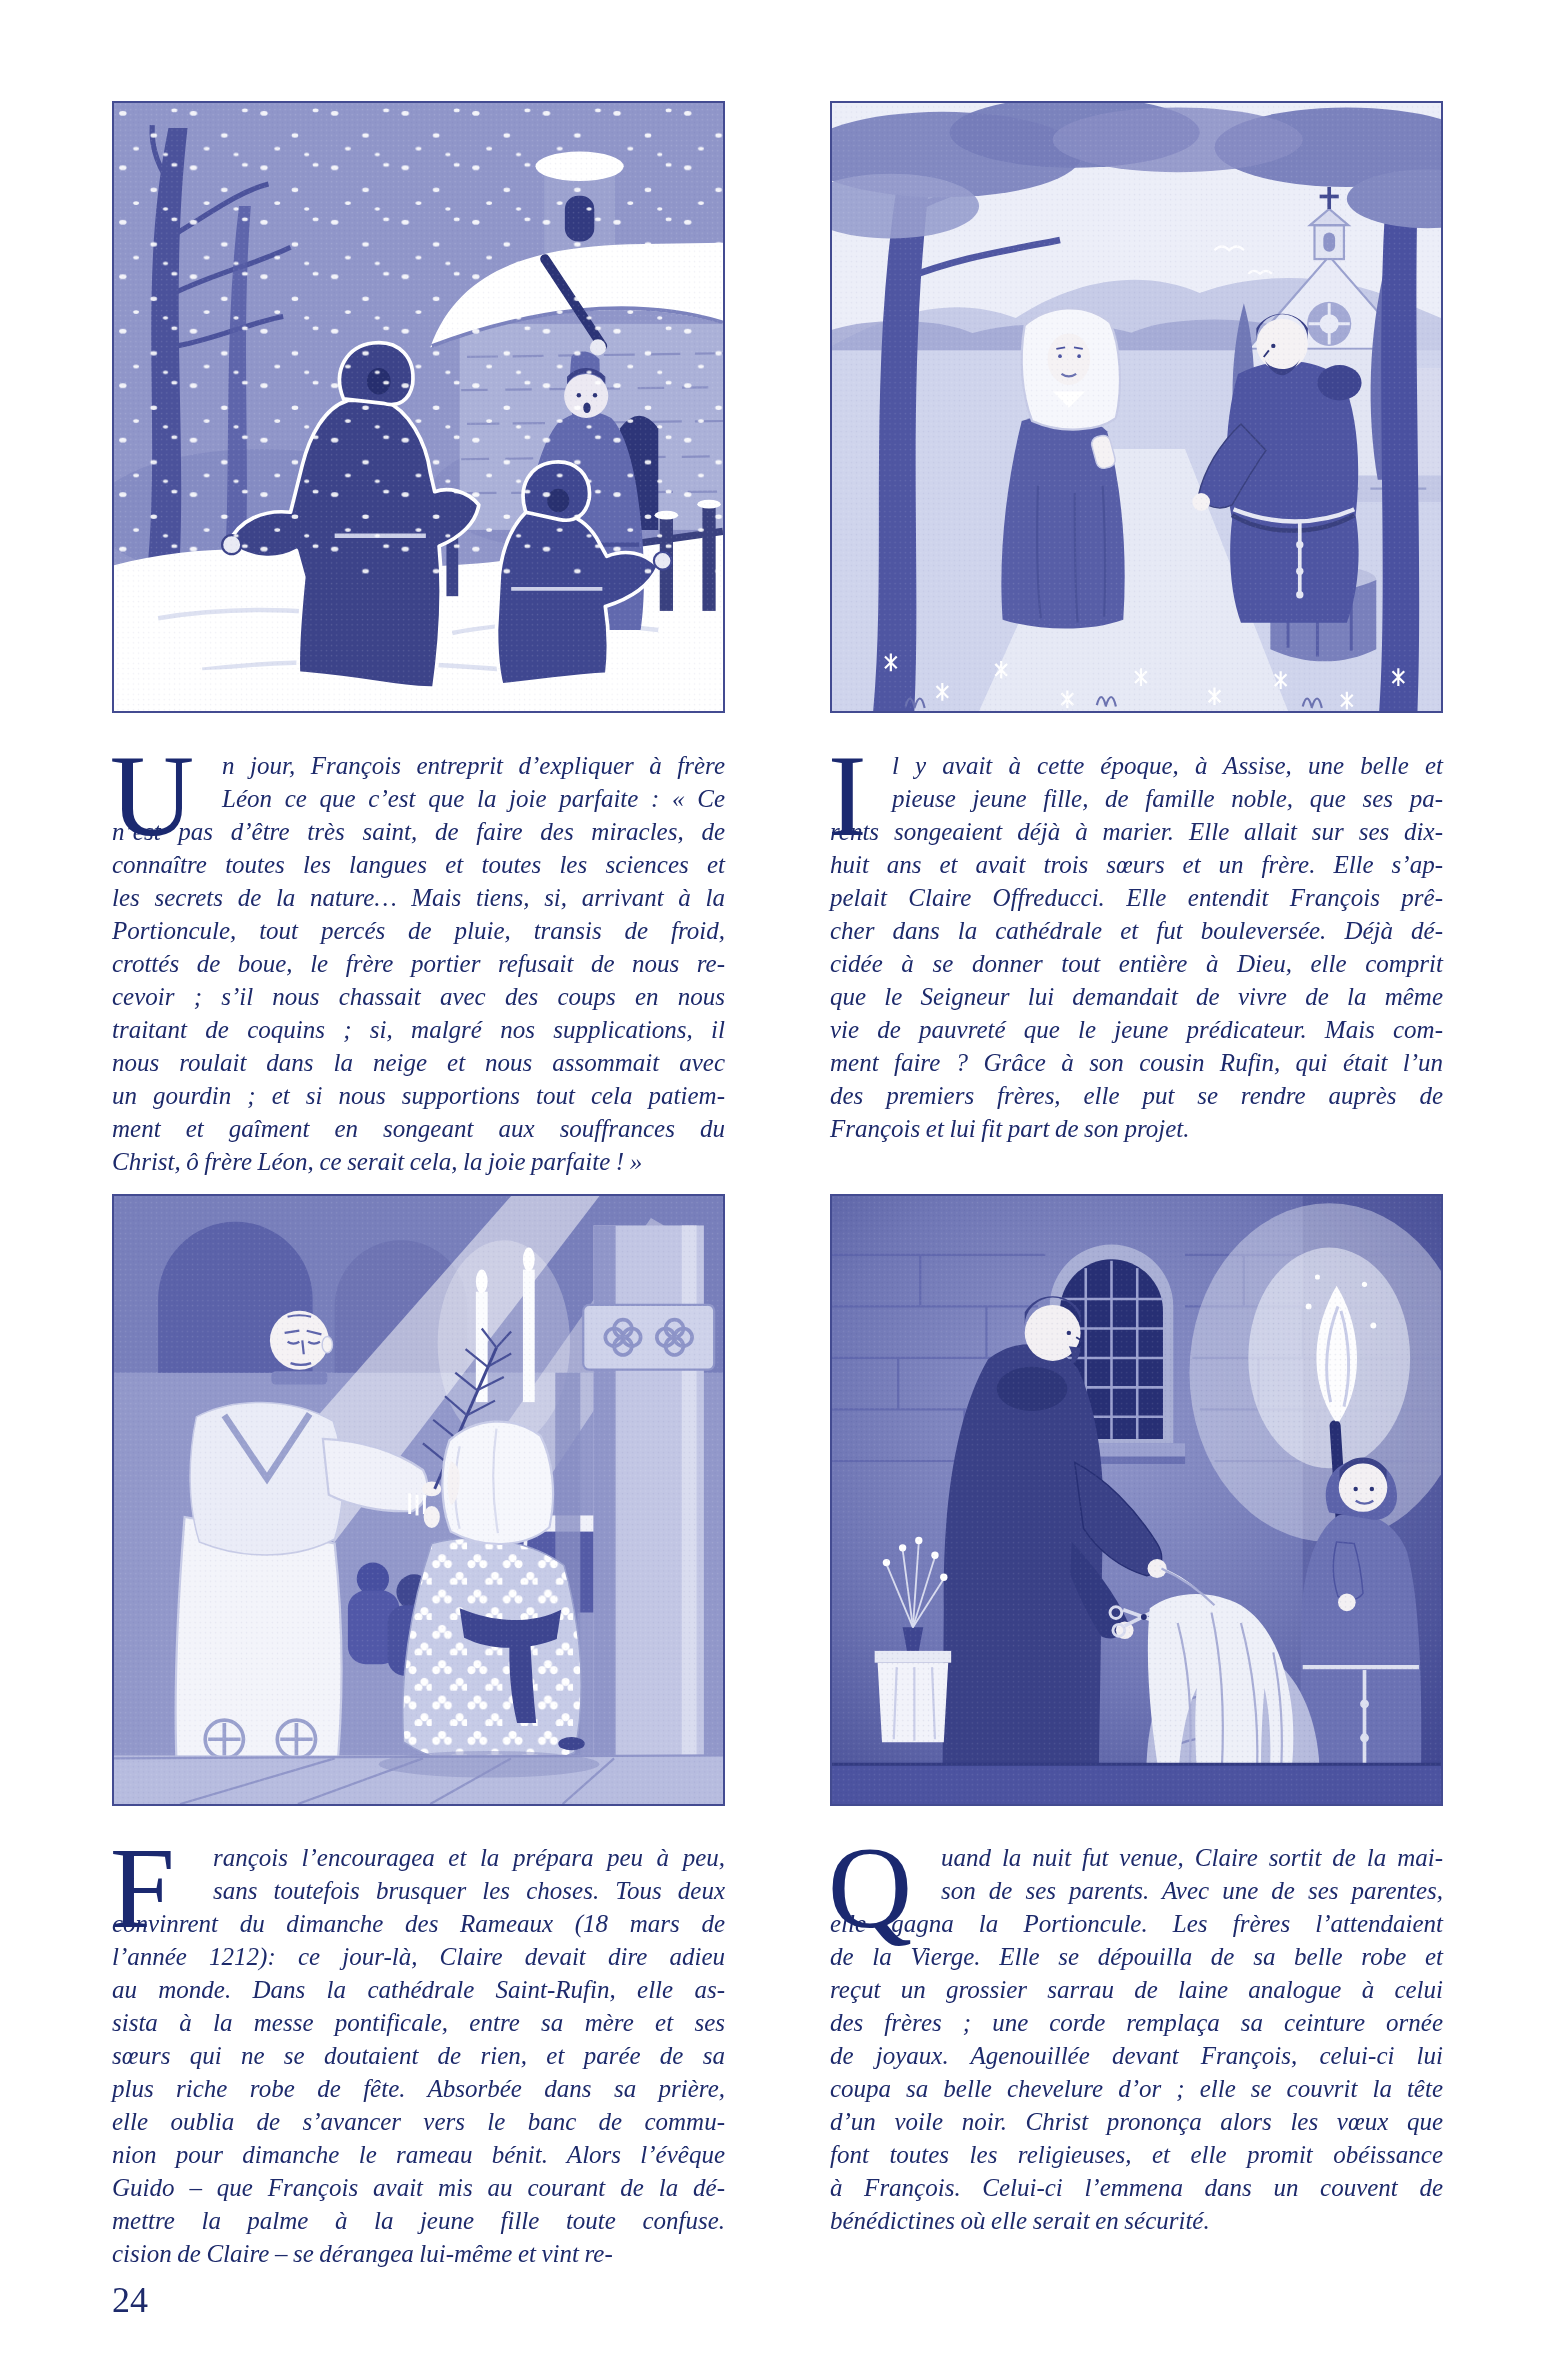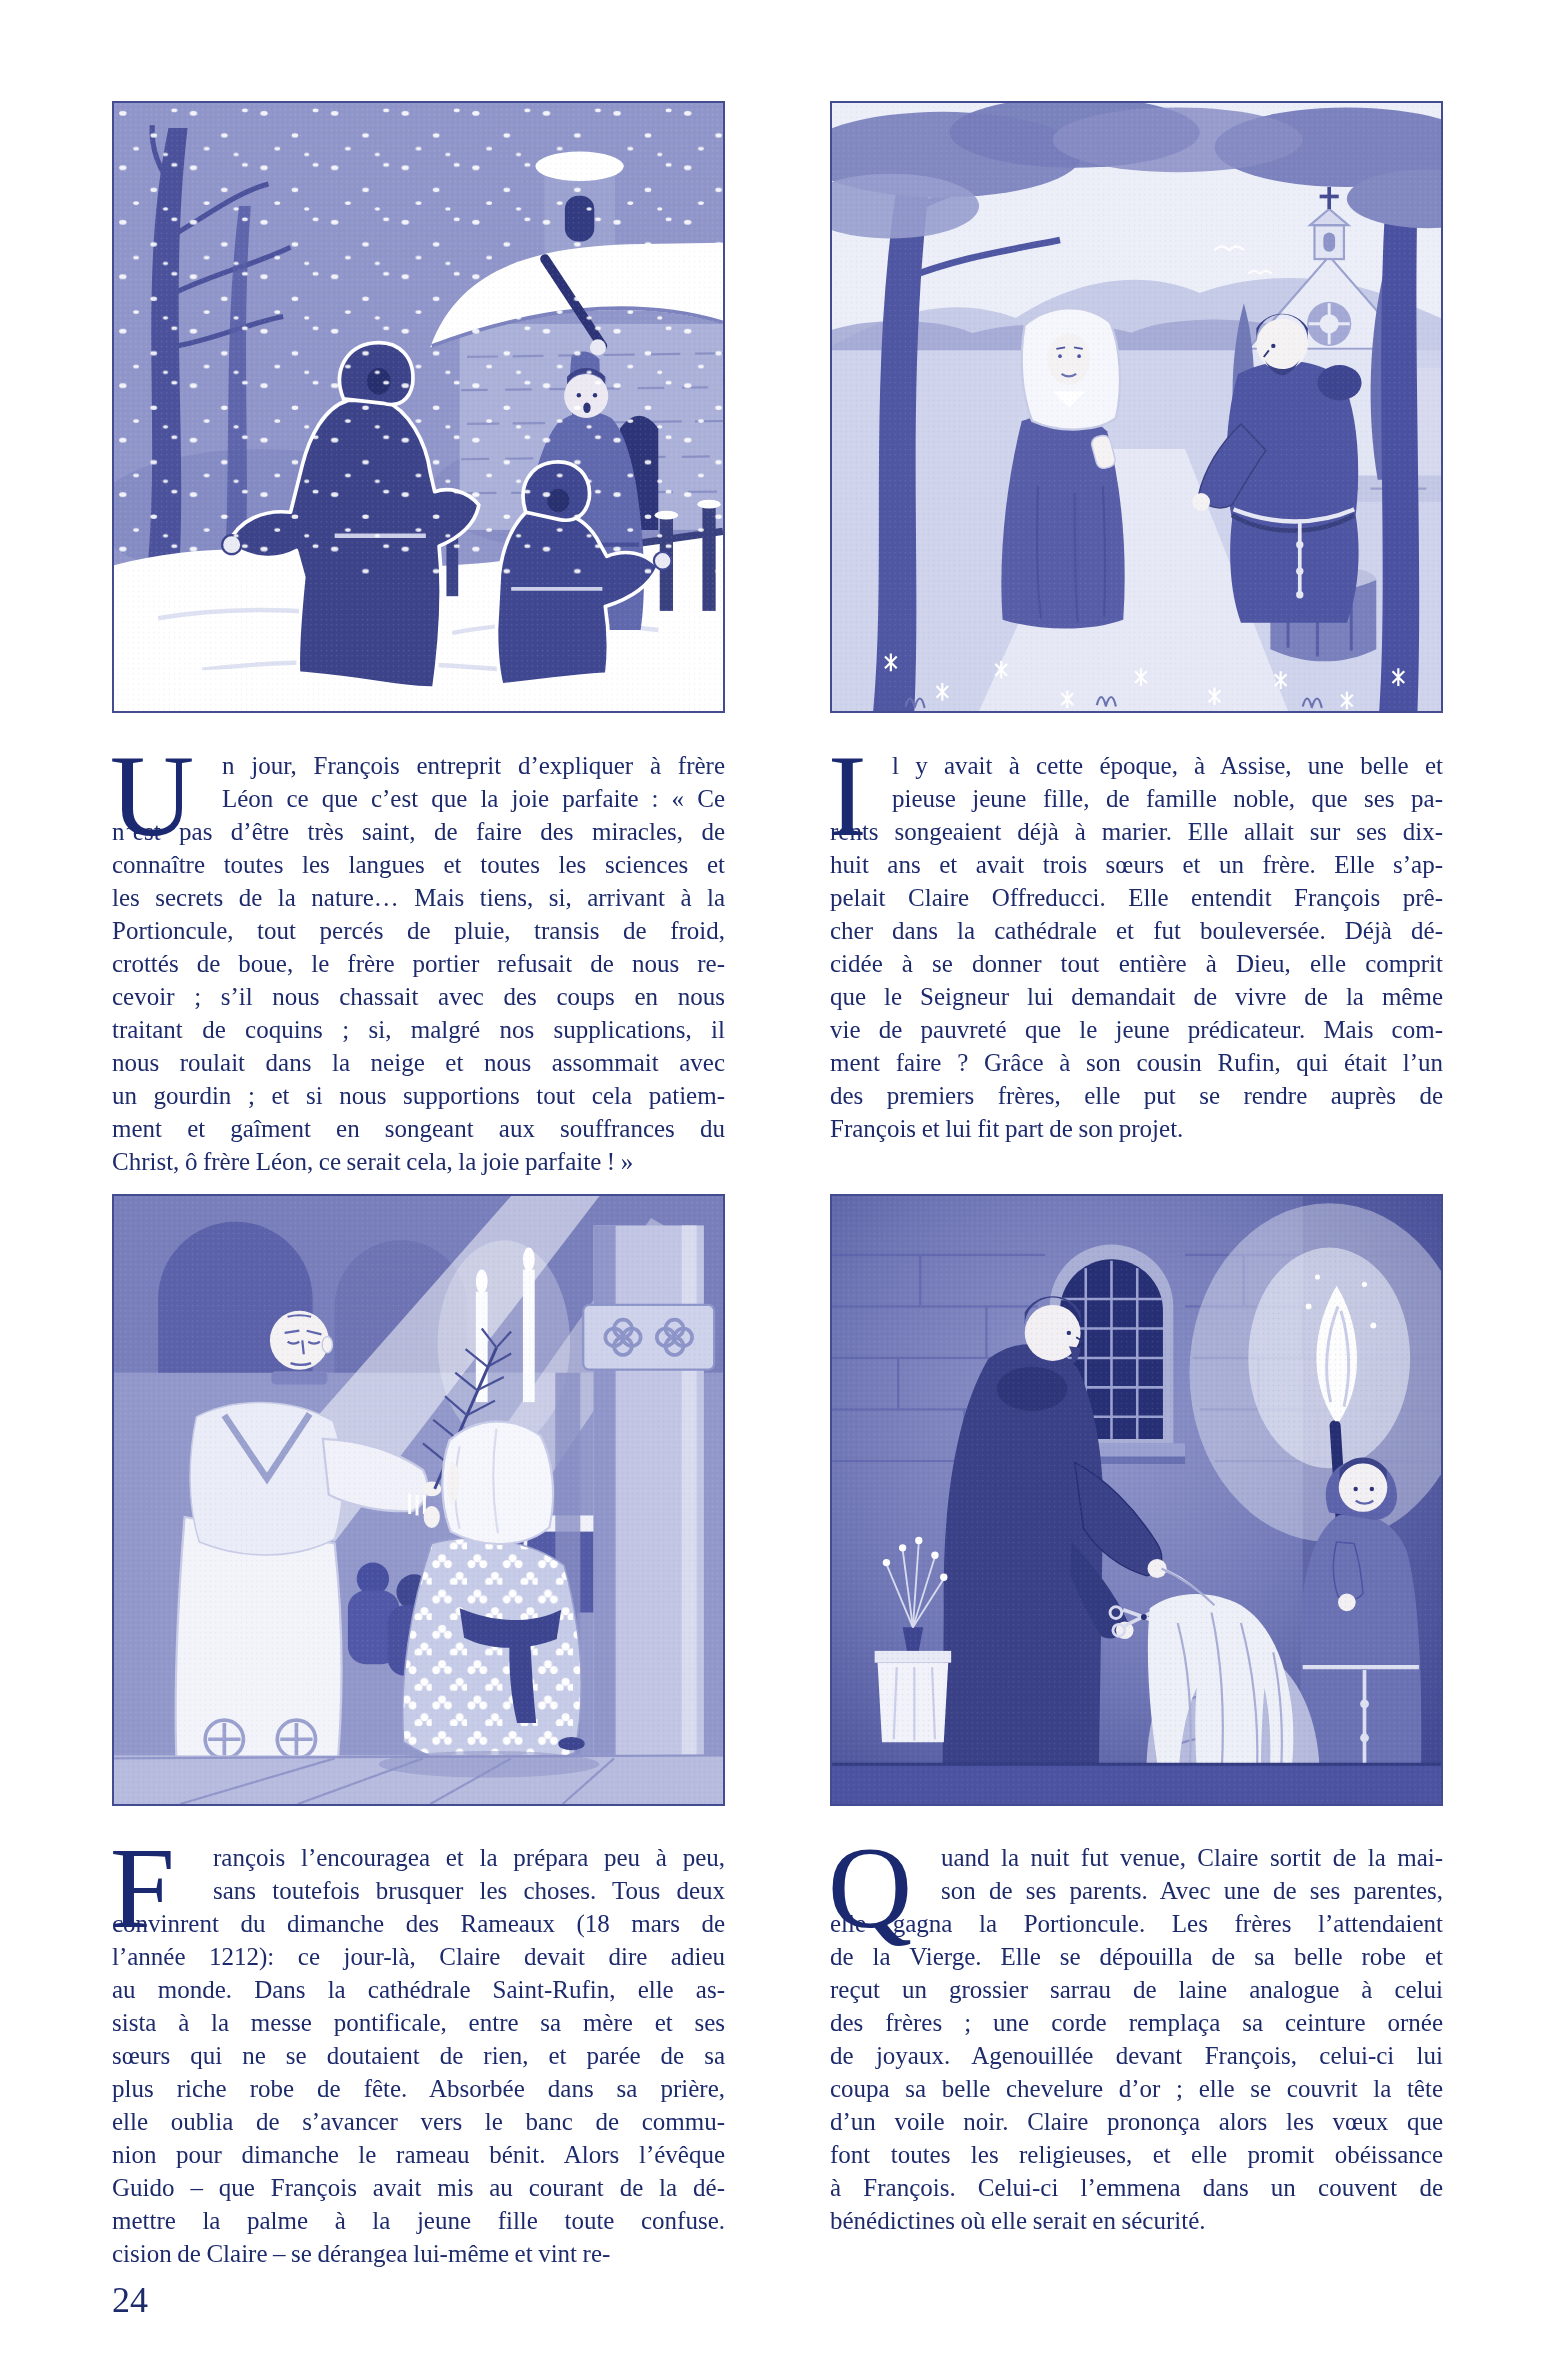--- a/index.html
+++ b/index.html
@@ -1,21 +1,21 @@
 <!DOCTYPE html>
 <html lang="fr" style="font-size:12px"><head>
 <meta charset="utf-8">
 <style>
   html,body{margin:0;padding:0;background:#ffffff;}
   body{width:1567px;height:2366px;font-family:"Liberation Serif","DejaVu Serif",serif;}
   .page{position:relative;width:1567px;height:2366px;background:#ffffff;overflow:hidden;}
   .panel{position:absolute;width:613px;height:612px;border:2.2px solid #434b91;box-sizing:border-box;background:#9096c9;}
   .panel svg{display:block;width:100%;height:100%;}
   .tblock{position:absolute;width:613px;color:#1d2a6b;font-size:25px;line-height:33px;word-spacing:-0.7px;}
-  .lines div{box-sizing:border-box;text-align:justify;text-align-last:justify;white-space:normal;}
+  .lines div{box-sizing:border-box;text-align:justify;text-align-last:justify;white-space:normal;font-style:italic;}
   .lines div:last-child{text-align-last:left;}
   .ind-u > div:nth-child(-n+2){padding-left:110px;}
   .ind-i > div:nth-child(-n+2){padding-left:62px;}
   .ind-f > div:nth-child(-n+2){padding-left:101px;}
   .ind-q > div:nth-child(-n+2){padding-left:111px;}
   .dropcap{position:absolute;left:-2.2px;top:-12px;font-size:117px;line-height:1;color:#1b2970;}
   .pagenum{position:absolute;left:112px;top:2279px;width:1330px;text-align:left;font-size:36px;color:#1d2a6b;}
 </style>
 </head>
 <body>
@@ -588,21 +588,21 @@
     <span class="dropcap">Q</span>
     <div class="lines ind-q">
         <div>uand la nuit fut venue, Claire sortit de la mai-</div>
         <div>son de ses parents. Avec une de ses parentes,</div>
         <div>elle gagna la Portioncule. Les frères l’attendaient</div>
         <div>de la Vierge. Elle se dépouilla de sa belle robe et</div>
         <div>reçut un grossier sarrau de laine analogue à celui</div>
         <div>des frères ; une corde remplaça sa ceinture ornée</div>
         <div>de joyaux. Agenouillée devant François, celui-ci lui</div>
         <div>coupa sa belle chevelure d’or ; elle se couvrit la tête</div>
-        <div>d’un voile noir. Claire prononça alors les vœux que</div>
+        <div>d’un voile noir. Christ prononça alors les vœux que</div>
         <div>font toutes les religieuses, et elle promit obéissance</div>
         <div>à François. Celui-ci l’emmena dans un couvent de</div>
         <div>bénédictines où elle serait en sécurité.</div>
       </div>
   </div>
 
   <div class="pagenum">24</div>
 
 </div>
 

